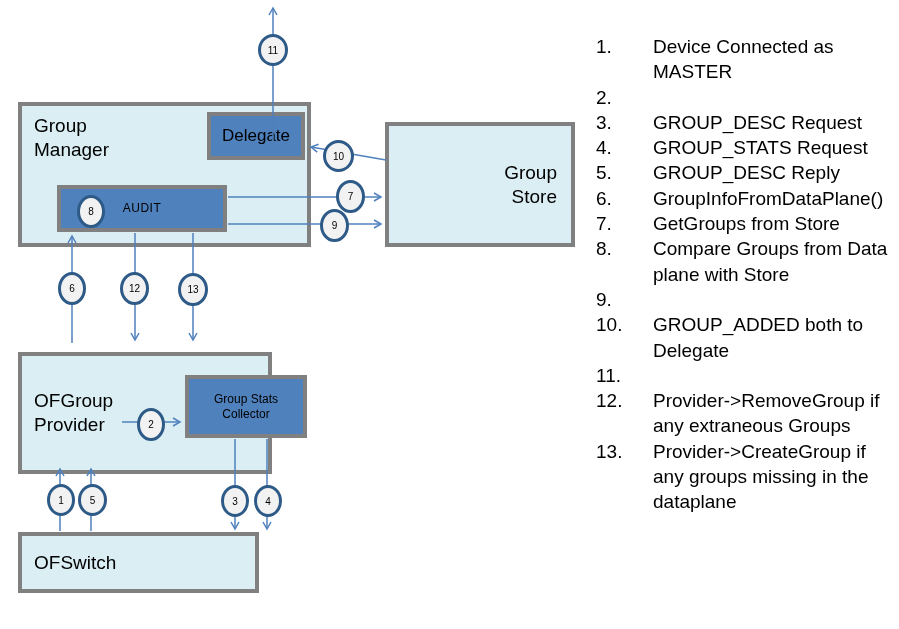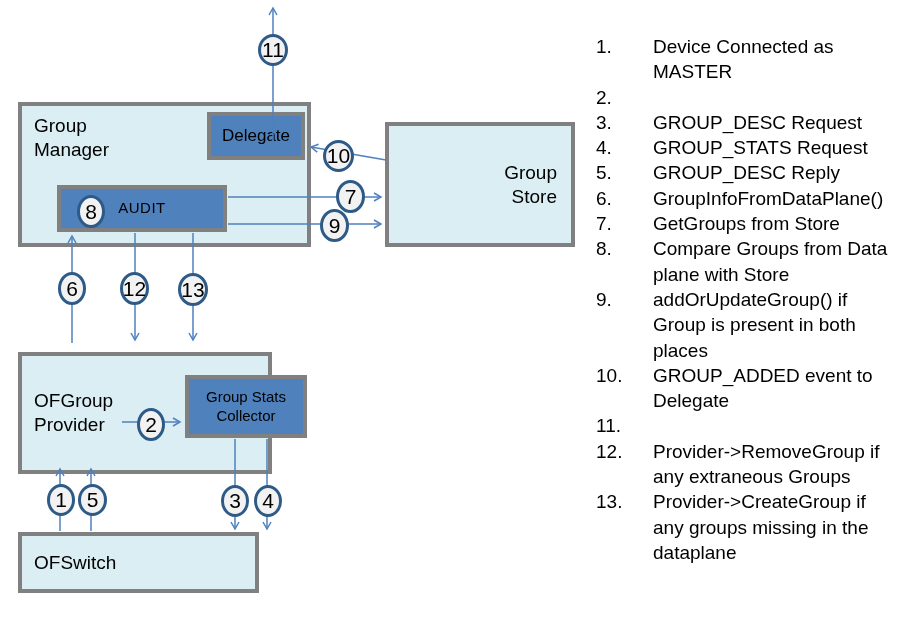--- a/index.html
+++ b/index.html
@@ -17,38 +17,38 @@
     position: relative;
     width: 899px;
     height: 629px;
     background: #ffffff;
     overflow: hidden;
   }
   .box { position: absolute; border: 4px solid var(--box-border); }
   .outer { background: var(--outer-box-fill); }
   .inner { background: var(--inner-box-fill); display: flex; align-items: center; justify-content: center; text-align: center; }
   .box-label { white-space: pre-line; font-size: 19px; line-height: 1.28; color: var(--text); }
-  .inner .box-label { font-size: 15px; line-height: 1.25; }
+  .inner .box-label { font-size: 12px; line-height: 1.25; }
   .top-left-label { position: absolute; left: 12px; top: 8px; }
   .mid-left-label { position: absolute; left: 12px; top: 50%; transform: translateY(-50%); }
   .right-label { position: absolute; right: 14px; top: 50%; transform: translateY(-50%); text-align: right; }
-  #audit-box .box-label { font-size: 15px; letter-spacing: 0.5px; }
+  #audit-box .box-label { font-size: 12px; letter-spacing: 0.5px; }
   #delegate-box .box-label { font-size: 17px; }
 
   #arrows { position: absolute; left: 0; top: 0; z-index: 3; pointer-events: none; }
   .arrow-line { stroke: var(--arrow); stroke-width: 1.5; fill: none; }
   #arrows marker path { stroke: var(--arrow); fill: none; stroke-width: 1.5; }
 
   .marker {
     position: absolute; z-index: 4;
     background: var(--circle-fill);
     border: 3px solid var(--circle-stroke);
     border-radius: 50%;
     display: flex; align-items: center; justify-content: center;
-    font-size: 21px; color: var(--text);
+    font-size: 10px; color: var(--text);
   }
 
   #legend { position: absolute; left: 596px; top: 34px; width: 296px; z-index: 2; }
   .legend-item { display: flex; align-items: flex-start; }
   .legend-num { width: 57px; flex: 0 0 57px; font-size: 19px; line-height: 25.3px; }
   .legend-text { flex: 1; font-size: 19px; line-height: 25.3px; white-space: pre-line; }
 </style>
 </head>
 <body>
 
@@ -149,27 +149,24 @@
       <span class="legend-num">7.</span>
       <span class="legend-text">GetGroups from Store</span>
     </div>
     <div class="legend-item">
       <span class="legend-num">8.</span>
       <span class="legend-text">Compare Groups from Data
 plane with Store</span>
     </div>
     <div class="legend-item">
       <span class="legend-num">9.</span>
-      <span class="legend-text">addOrUpdateGroup() if
-Group is present in both
-places</span>
     </div>
     <div class="legend-item">
       <span class="legend-num">10.</span>
-      <span class="legend-text">GROUP_ADDED event to
+      <span class="legend-text">GROUP_ADDED both to
 Delegate</span>
     </div>
     <div class="legend-item">
       <span class="legend-num">11.</span>
     </div>
     <div class="legend-item">
       <span class="legend-num">12.</span>
       <span class="legend-text">Provider-&gt;RemoveGroup if
 any extraneous Groups</span>
     </div>

